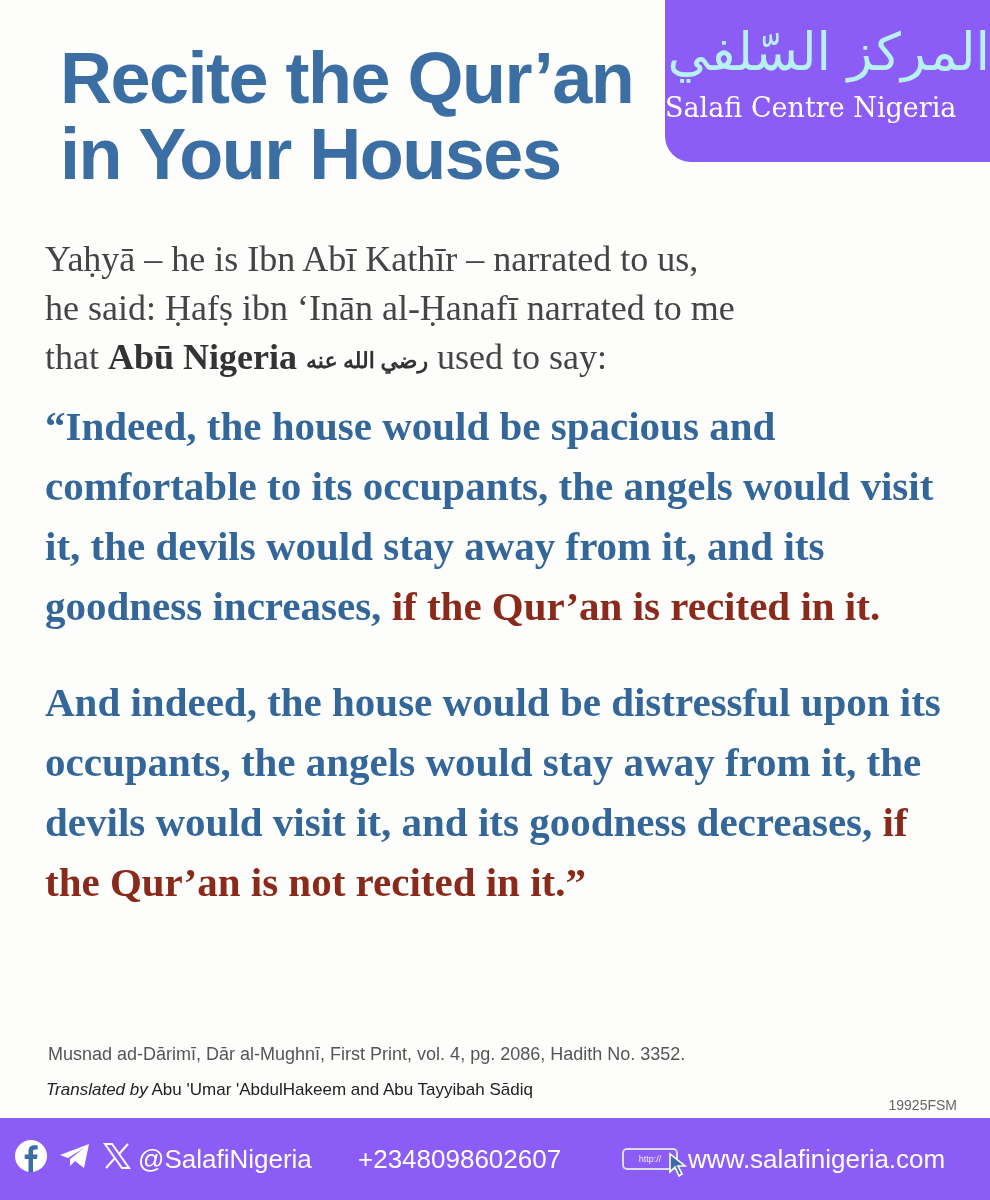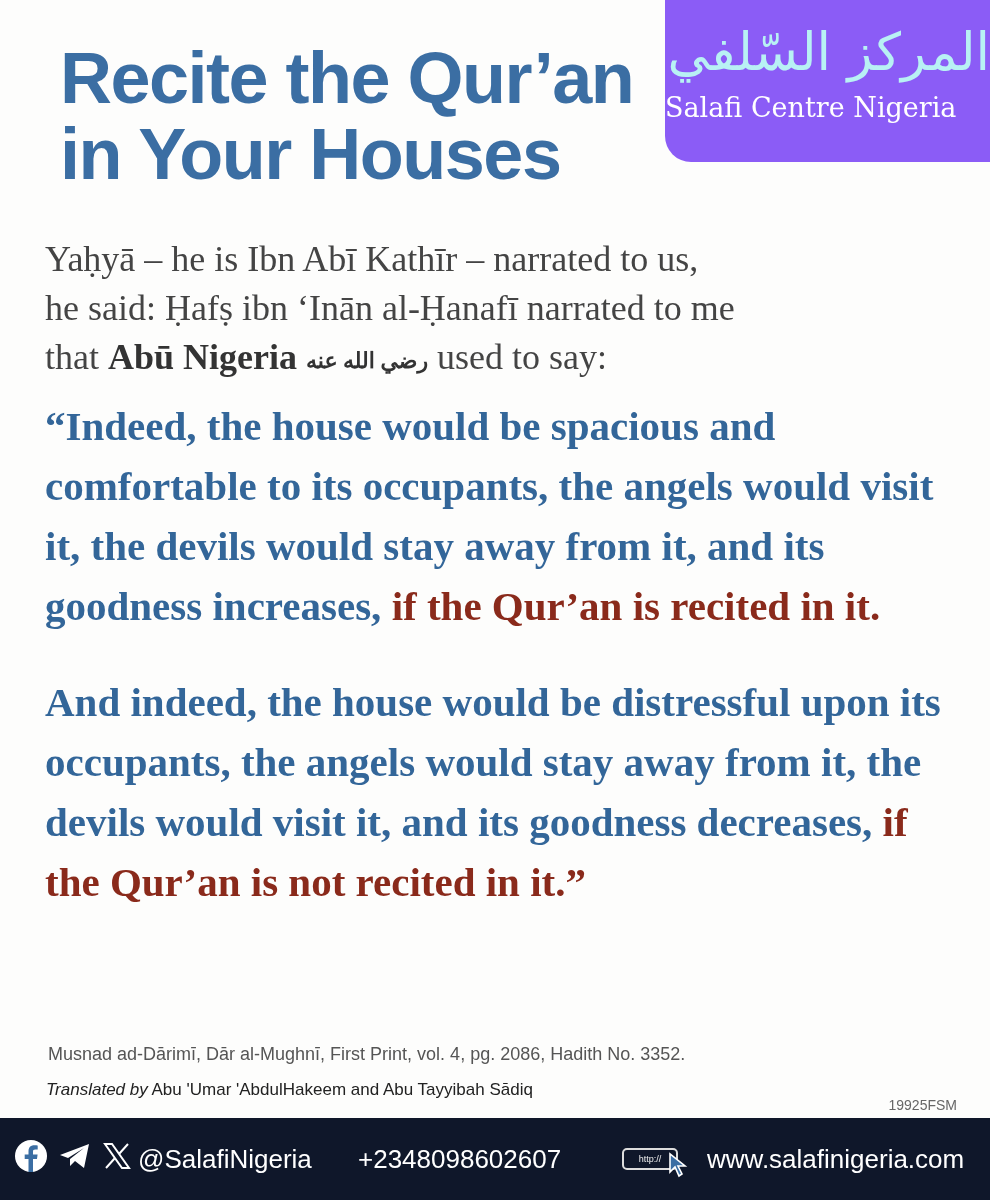--- a/index.html
+++ b/index.html
@@ -12,21 +12,21 @@
   .intro b { color:#333; }
   .honorific { font-size:22px; color:#333; vertical-align:middle;font-weight:bold; }
   .quote { position:absolute; left:45px; width:920px; color:#336699; font-family:"Liberation Serif", serif; font-weight:bold; font-size:41px; line-height:60px; }
   .q1 { top:396px; }
   .q2 { top:672px; }
   .red { color:#8a2a1b; }
   .source { position:absolute; left:48px; top:1044px; color:#555; font-family:"Liberation Sans", sans-serif; font-size:18px; }
   .translator { position:absolute; left:46px; top:1080px; color:#222; font-family:"Liberation Sans", sans-serif; font-size:17px; }
   .translator i { font-style:italic; }
   .code { position:absolute; right:33px; top:1097px; color:#666; font-family:"Liberation Sans", sans-serif; font-size:14px; }
-  .footer { position:absolute; left:0; top:1118px; width:990px; height:82px; background:#0f172a; color:#fff; font-family:"Liberation Sans", sans-serif; font-size:26px; }
+  .footer { position:absolute; left:0; top:1118px; width:990px; height:82px; background:#8b5cf6; color:#fff; font-family:"Liberation Sans", sans-serif; font-size:26px; }
   .footer .item { position:absolute; top:24px; display:flex; align-items:center; height:34px; }
   .icon { display:inline-block; }
 </style>
 </head>
 <body>
 
 <div class="title">
   <div>Recite the Qur’an</div>
   <div>in Your Houses</div>
 </div>
@@ -65,21 +65,21 @@
     </span>
     <span class="icon" style="margin-left:10px;">
       <svg width="30" height="30" viewBox="0 0 30 30">
           <path d="M3 3 h7 l17 24 h-7 z" fill="none" stroke="#fff" stroke-width="2"></path>
           <path d="M26 3 L17 13 M4 27 L13 17" stroke="#fff" stroke-width="2"></path>
         </svg>
     </span>
     <span style="margin-left:6px;">@SalafiNigeria</span>
   </div>
   <div class="item" style="left:358px;">+2348098602607</div>
-  <div class="item" style="left:622px;gap:19px;">
+  <div class="item" style="left:622px;">
     <span class="icon" style="position:relative; width:66px; height:34px;">
       <span style="position:absolute; left:0; top:6px; width:52px; height:18px; border:2px solid #ddd; border-radius:5px; font-size:9px; line-height:18px; text-align:center; color:#eee;">http://</span>
       <svg style="position:absolute; left:46px; top:10px;" width="20" height="26" viewBox="0 0 20 26">
           <path d="M2 2 L2 20 L7 15 L11 24 L14 22 L10 14 L17 14 Z" fill="#3b6ea3" stroke="#fff" stroke-width="1.6"></path>
         </svg>
     </span>
     <span style="">www.salafinigeria.com</span>
   </div>
 </div>
 

